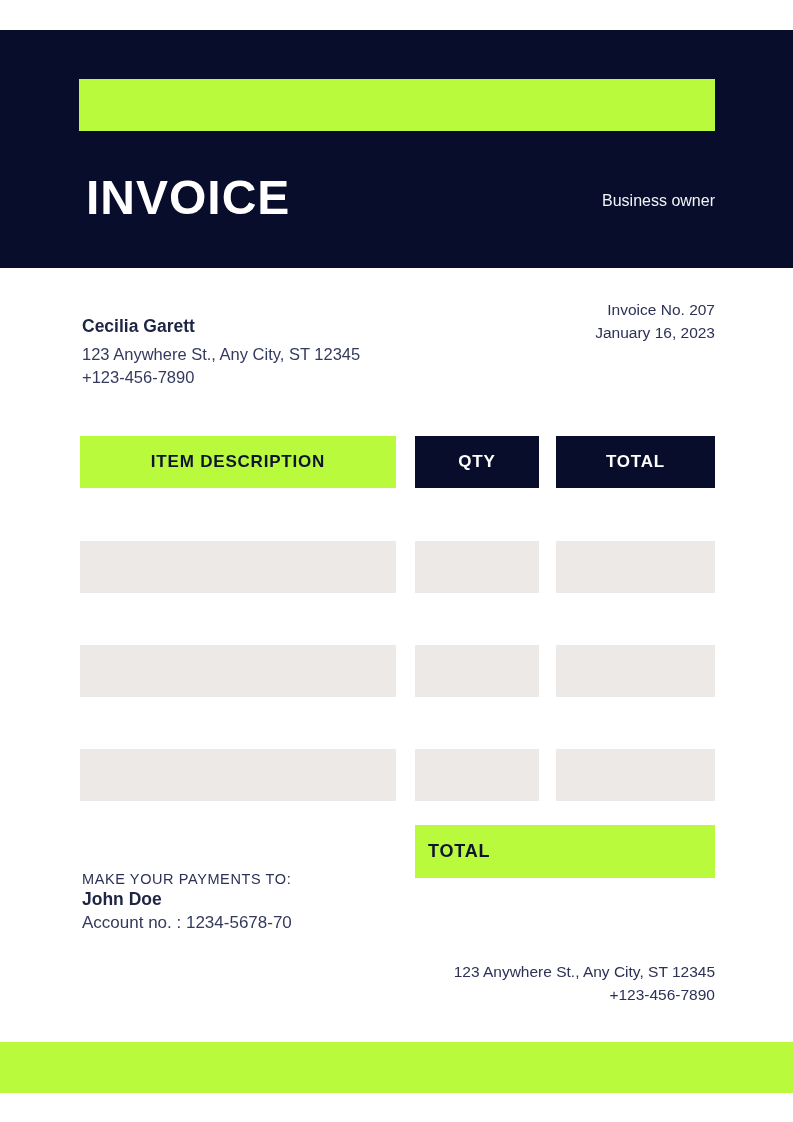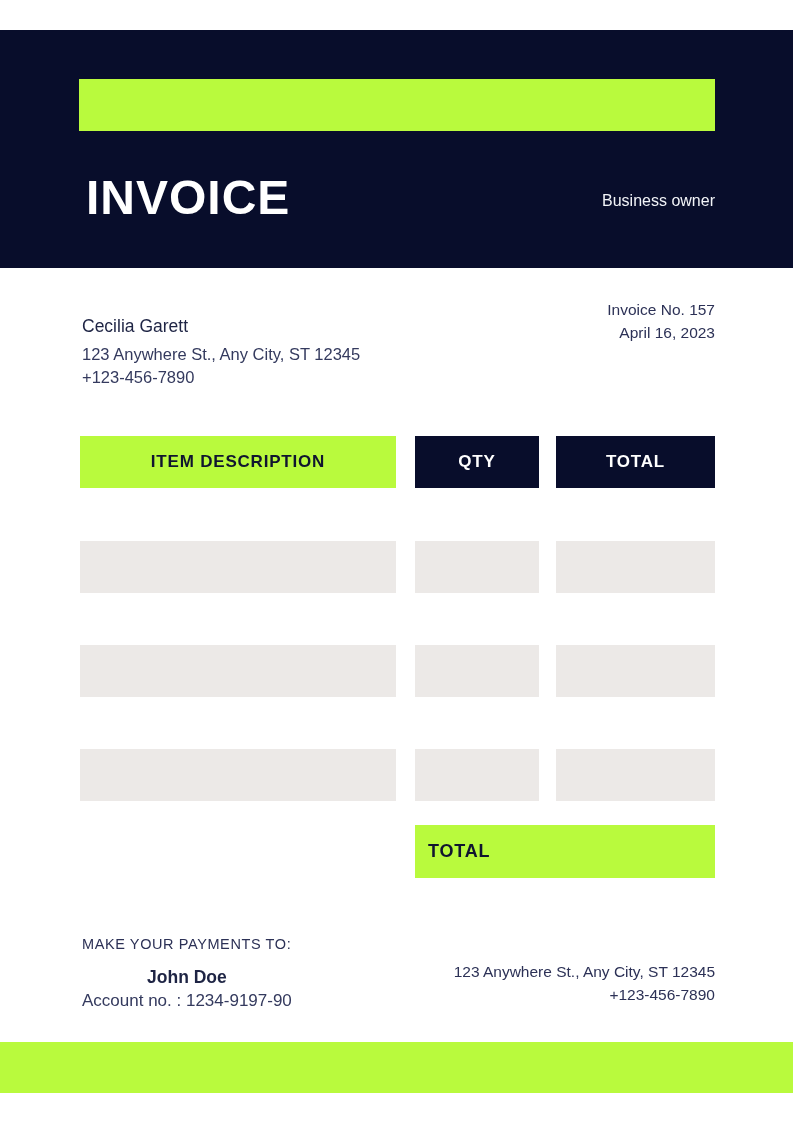--- a/index.html
+++ b/index.html
@@ -52,21 +52,21 @@
     left: 82px; top: 302px;
   }
   .small-label {
     font-size: 15px;
     letter-spacing: 0.6px;
     color: #2C3156;
   }
   .billed .name {
     margin-top: 14px;
     font-size: 17.5px;
-    font-weight: 400;
+    font-weight: 700;
     color: #1E2444;
   }
   .billed .addr {
     margin-top: 6px;
     font-size: 16.5px;
     line-height: 23px;
     color: #343A5E;
   }
   .billed .phone {
     font-size: 16.5px;
@@ -121,34 +121,32 @@
     padding-left: 13px;
     font-size: 18px;
     font-weight: 800;
     letter-spacing: 0.8px;
     color: #10152F;
   }
 
   
   .payment {
     position: absolute;
-    left: 82px; top: 936px;
+    left: 82px; top: 871px;
   }
   .payment .p-label {
     font-size: 14.5px;
     letter-spacing: 0.6px;
     color: #2C3156;
   }
   .payment .p-name {
-    margin-top: 13px;
     font-size: 17.5px;
     font-weight: 700;
     color: #1E2444;
     line-height: 24px;
-    text-align: center;
   }
   .payment .p-line {
     font-size: 17px;
     line-height: 24.5px;
     color: #343A5E;
   }
 
   
   .footer-address {
     position: absolute;
@@ -178,22 +176,22 @@
     <div class="business-owner">Business owner</div>
   </div>
 
   <div class="billed">
     <div class="name">Cecilia Garett</div>
     <div class="addr">123 Anywhere St., Any City, ST 12345</div>
     <div class="phone">+123-456-7890</div>
   </div>
 
   <div class="meta">
-    <div>Invoice No. 157</div>
-    <div>April 16, 2023</div>
+    <div>Invoice No. 207</div>
+    <div>January 16, 2023</div>
   </div>
 
   <div class="th th-qty">QTY</div>
   <div class="th th-desc">ITEM DESCRIPTION</div>
   <div class="th th-total">TOTAL</div>
 
   <div class="cell c-desc r1"></div>
   <div class="cell c-qty r1"></div>
   <div class="cell c-total r1"></div>
 
@@ -205,21 +203,21 @@
   <div class="cell c-qty r3"></div>
   <div class="cell c-total r3"></div>
 
   <div class="total-bar">
     <span>TOTAL</span>
   </div>
 
   <div class="payment">
     <div class="p-label">MAKE YOUR PAYMENTS TO:</div>
     <div class="p-name">John Doe</div>
-    <div class="p-line">Account no. : 1234-9197-90</div>
+    <div class="p-line">Account no. : 1234-5678-70</div>
   </div>
 
   <div class="footer-address">
     <div>123 Anywhere St., Any City, ST 12345</div>
     <div>+123-456-7890</div>
   </div>
 
   <div class="bottom-bar"></div>
 
 </div>

